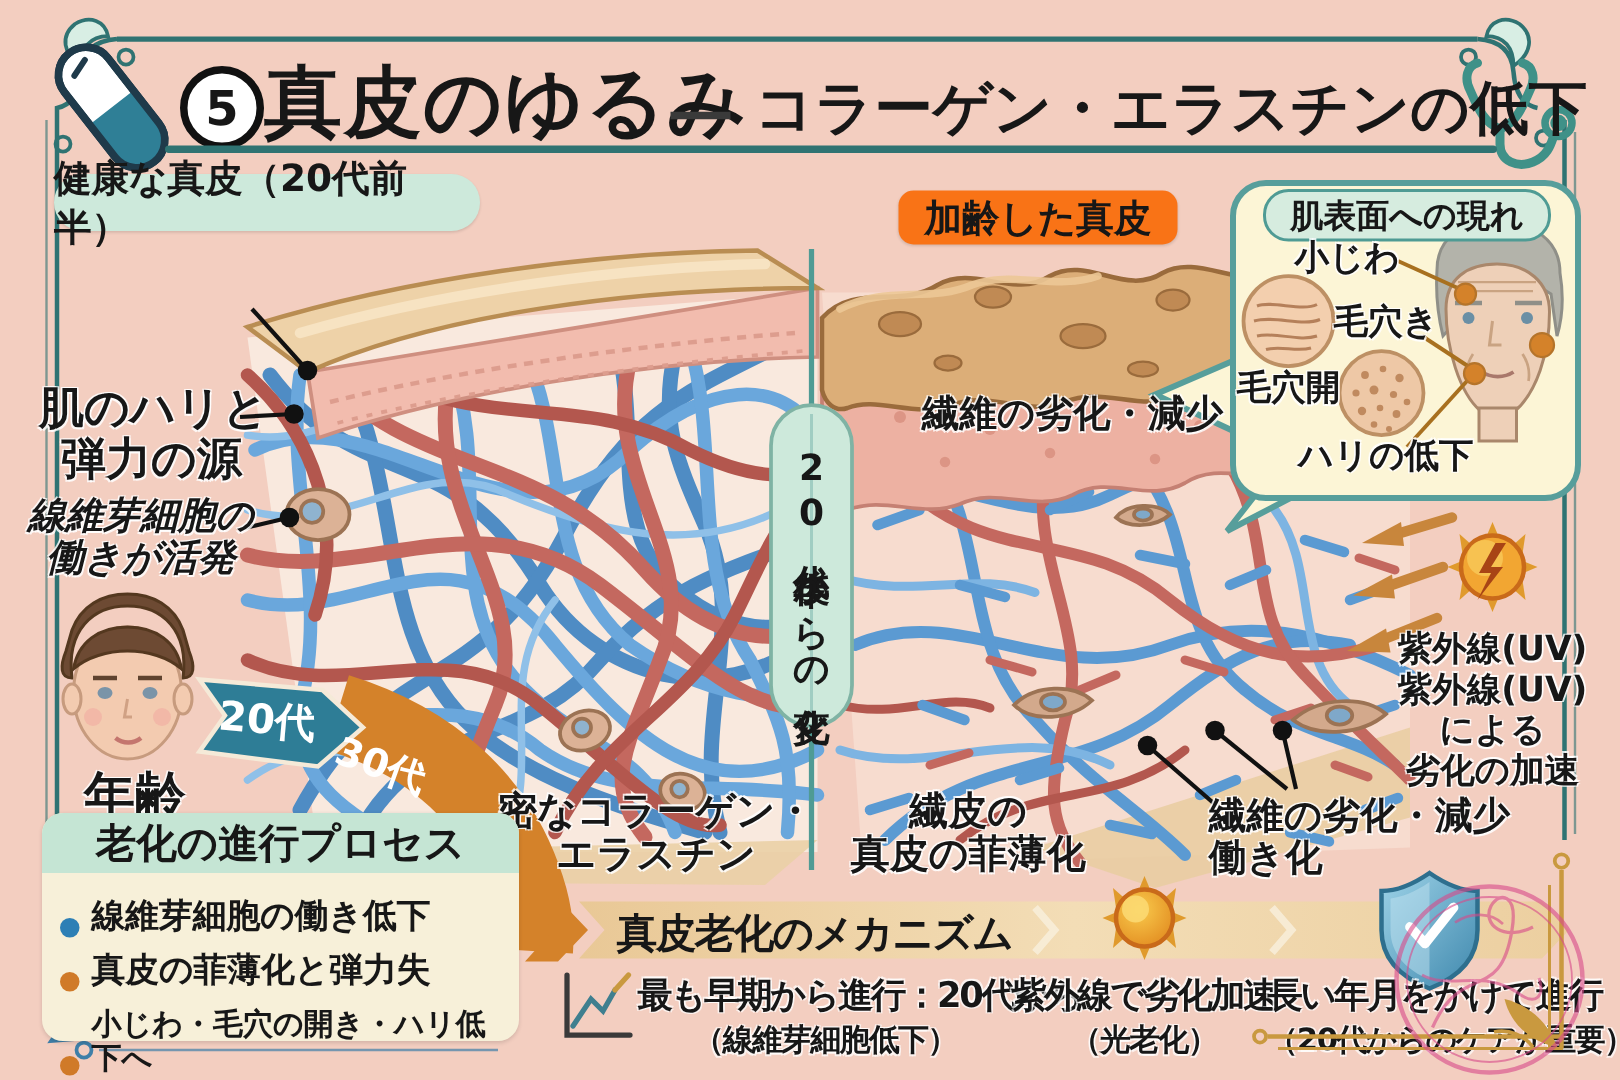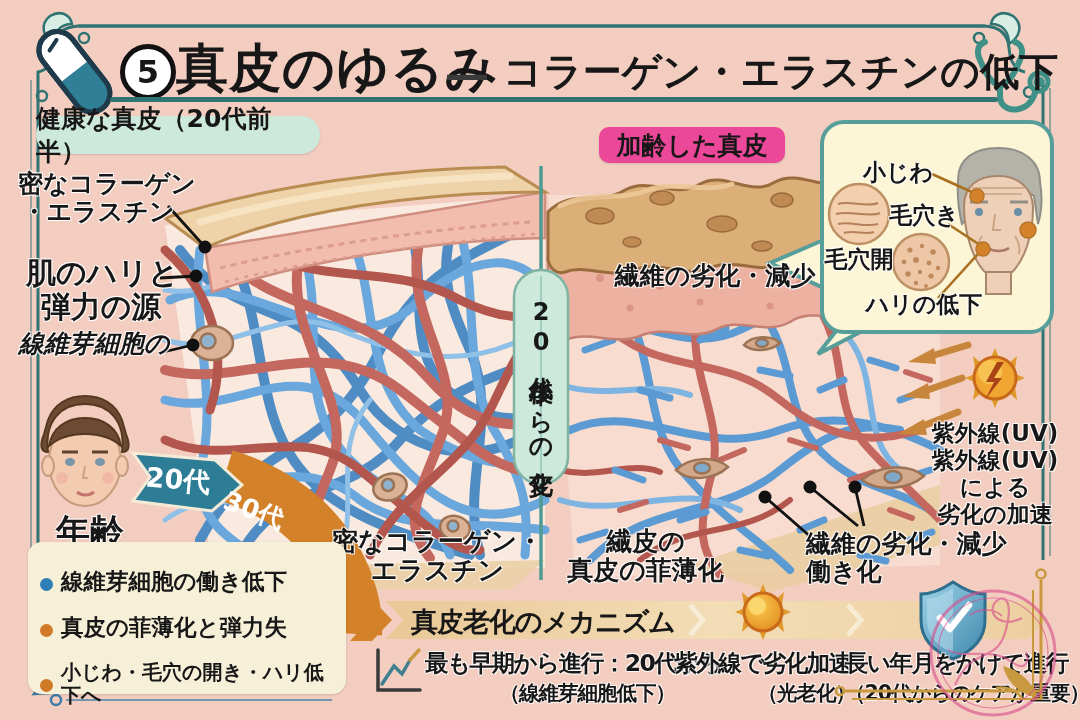--- a/index.html
+++ b/index.html
@@ -4,41 +4,41 @@
 <style>
   html,body{margin:0;padding:0;background:#888;}
   .canvas{width:1080px;height:720px;position:relative;overflow:hidden;
     background:#f3cec0;font-family:"DejaVu Sans","Liberation Sans",sans-serif;color:#171717;}
   .abs{position:absolute;}
   svg{display:block;}
   .lbl{font-weight:800;line-height:1.12;text-align:center;white-space:nowrap;
     text-shadow:-1px -1px 0 #ffffffd0,1px -1px 0 #ffffffd0,-1px 1px 0 #ffffffd0,1px 1px 0 #ffffffd0;}
   .badge-mint{background:#cde9db;border-radius:20px;display:flex;align-items:center;justify-content:center;
     font-weight:800;box-shadow:0 1px 2px #00000022;}
-  .badge-tan{background:#ec4899;border-radius:10px;display:flex;align-items:center;justify-content:center;
+  .badge-tan{background:#f97316;border-radius:10px;display:flex;align-items:center;justify-content:center;
     font-weight:800;box-shadow:0 1px 2px #00000022;}
   .num-circle{width:46px;height:46px;border:5px solid #111;border-radius:50%;background:#fff;
     display:flex;align-items:center;justify-content:center;font-weight:900;font-size:32px;}
   .title-big{font-size:52px;font-weight:900;letter-spacing:1px;white-space:nowrap;}
   .title-sub{font-size:39px;font-weight:900;letter-spacing:0px;white-space:nowrap;}
   .underline{height:5px;background:#2f7372;border-radius:3px;}
   .vpill-text{writing-mode:vertical-rl;text-orientation:upright;font-weight:800;font-size:24px;
     letter-spacing:2px;display:flex;align-items:center;justify-content:center;}
   .pbox{background:#f7f0d9;border-radius:14px;box-shadow:0 1px 3px #00000022;}
   .pbox-head{background:#c5e5d4;border-radius:14px 14px 0 0;display:flex;align-items:center;justify-content:center;
     font-weight:800;font-size:27px;height:40px;}
   .pbox-body{padding:7px 10px 6px 10px;}
-  .pbx-row{display:flex;align-items:center;font-weight:800;font-size:22.5px;line-height:1.15;margin-top:20px;}
+  .pbx-row{display:flex;align-items:flex-end;font-weight:800;font-size:22.5px;line-height:1.15;margin-top:10px;}
   .pbx-dot{width:13px;height:13px;border-radius:50%;margin:6px 8px 0 2px;flex:0 0 13px;}
   .pbx-sub{font-weight:800;font-size:21.5px;margin-left:25px;line-height:1.1;}
   .mech-title{font-weight:800;font-size:27px;letter-spacing:-1px;text-align:center;white-space:nowrap;}
   .mcol{text-align:center;font-weight:800;white-space:nowrap;
     text-shadow:-1px -1px 0 #ffffffb0,1px -1px 0 #ffffffb0,-1px 1px 0 #ffffffb0,1px 1px 0 #ffffffb0;}
   .mcol .l1{font-size:23.5px;letter-spacing:-1.5px;}
-  .mcol .l2{font-size:20.5px;letter-spacing:-1px;text-align:right;}
+  .mcol .l2{font-size:20.5px;letter-spacing:-1px;}
 </style>
 </head>
 <body>
 
 <div class="canvas">
 
   <svg class="abs" style="left:0;top:0;" width="1080" height="720" viewBox="0 0 1080 720">
 
     <g fill="none">
       <path d="M78 26 H985" stroke="#2f7372" stroke-width="3.5"></path>
@@ -408,63 +408,62 @@
     <span>5</span>
   </div>
   <div class="abs title-big" style="left:176px;top:34px;">真皮のゆるみ</div>
   <div class="abs" style="left:447px;top:52px;font-size:40px;font-weight:900;color:#3a3a3a;">―</div>
   <div class="abs title-sub" style="left:503px;top:45px;">コラーゲン・エラスチンの低下</div>
   <div class="abs underline" style="left:110px;top:97px;width:888px;"></div>
 
   <div class="abs badge-mint" style="left:36px;top:116px;width:284px;height:38px;font-size:25px;">健康な真皮（20代前半）</div>
   <div class="abs badge-tan" style="left:599px;top:127px;width:186px;height:36px;font-size:25px;">加齢した真皮</div>
 
-  <div class="abs lbl" style="left:18px;top:170px;width:160px;font-size:25px;">
-    <span>密なコラーゲン</span><br>
-    <span>・エラスチン</span>
-  </div>
   <div class="abs lbl" style="left:26px;top:256px;width:150px;font-size:30px;">
     <span>肌のハリと</span><br>
     <span>弾力の源</span>
   </div>
   <div class="abs lbl" style="left:14px;top:330px;width:160px;font-size:25px;font-style:italic;">
     <span>線維芽細胞の</span><br>
+    <span>働きが活発</span>
   </div>
 
   <div class="abs vpill-text" style="left:514px;top:274px;width:54px;height:206px;">20代後半からの変化</div>
 
   <div class="abs lbl" style="left:610px;top:262px;width:210px;font-size:25px;">繊維の劣化・減少</div>
   <div class="abs lbl" style="left:330px;top:527px;width:215px;font-size:26px;">
     <span>密なコラーゲン・</span><br>
     <span>エラスチン</span>
   </div>
   <div class="abs lbl" style="left:548px;top:527px;width:195px;font-size:26px;">
     <span>繊皮の</span><br>
     <span>真皮の菲薄化</span>
   </div>
   <div class="abs lbl" style="left:806px;top:530px;width:240px;font-size:25px;text-align:left;">
     <span>繊維の劣化・減少</span><br>
     <span>働き化</span>
   </div>
 
+  <div class="abs" style="left:842px;top:126px;width:188px;height:31px;background:#d6ecdf;border:2.5px solid #4f9b94;border-radius:17px;display:flex;align-items:center;justify-content:center;font-weight:800;font-size:22px;">肌表面への現れ</div>
   <div class="abs lbl" style="left:858px;top:160px;width:80px;font-size:23px;">小じわ</div>
   <div class="abs lbl" style="left:882px;top:203px;width:84px;font-size:23px;">毛穴き</div>
   <div class="abs lbl" style="left:818px;top:247px;width:82px;font-size:23px;">毛穴開</div>
   <div class="abs lbl" style="left:848px;top:292px;width:120px;font-size:23px;margin-left:16px;">ハリの低下</div>
 
   <div class="abs lbl" style="left:915px;top:420px;width:160px;font-size:23px;line-height:1.18;">
     <span>紫外線(UV)</span><br>
     <span>紫外線(UV)</span><br>
     <span>による</span><br>
     <span>劣化の加速</span>
   </div>
 
   <div class="abs lbl" style="left:45px;top:512px;width:90px;font-size:34px;">年齢</div>
 
   <div class="abs pbox" style="left:28px;top:542px;width:318px;height:152px;">
+    <div class="pbox-head">老化の進行プロセス</div>
     <div class="pbox-body">
       <div class="pbx-row">
         <span class="pbx-dot" style="background:#2d7fb5;"></span>
         <span>線維芽細胞の働き低下</span>
       </div>
       <div class="pbx-row">
         <span class="pbx-dot" style="background:#d07a28;"></span>
         <span>真皮の菲薄化と弾力失</span>
       </div>
       <div class="pbx-row" style="font-size:20px;">

